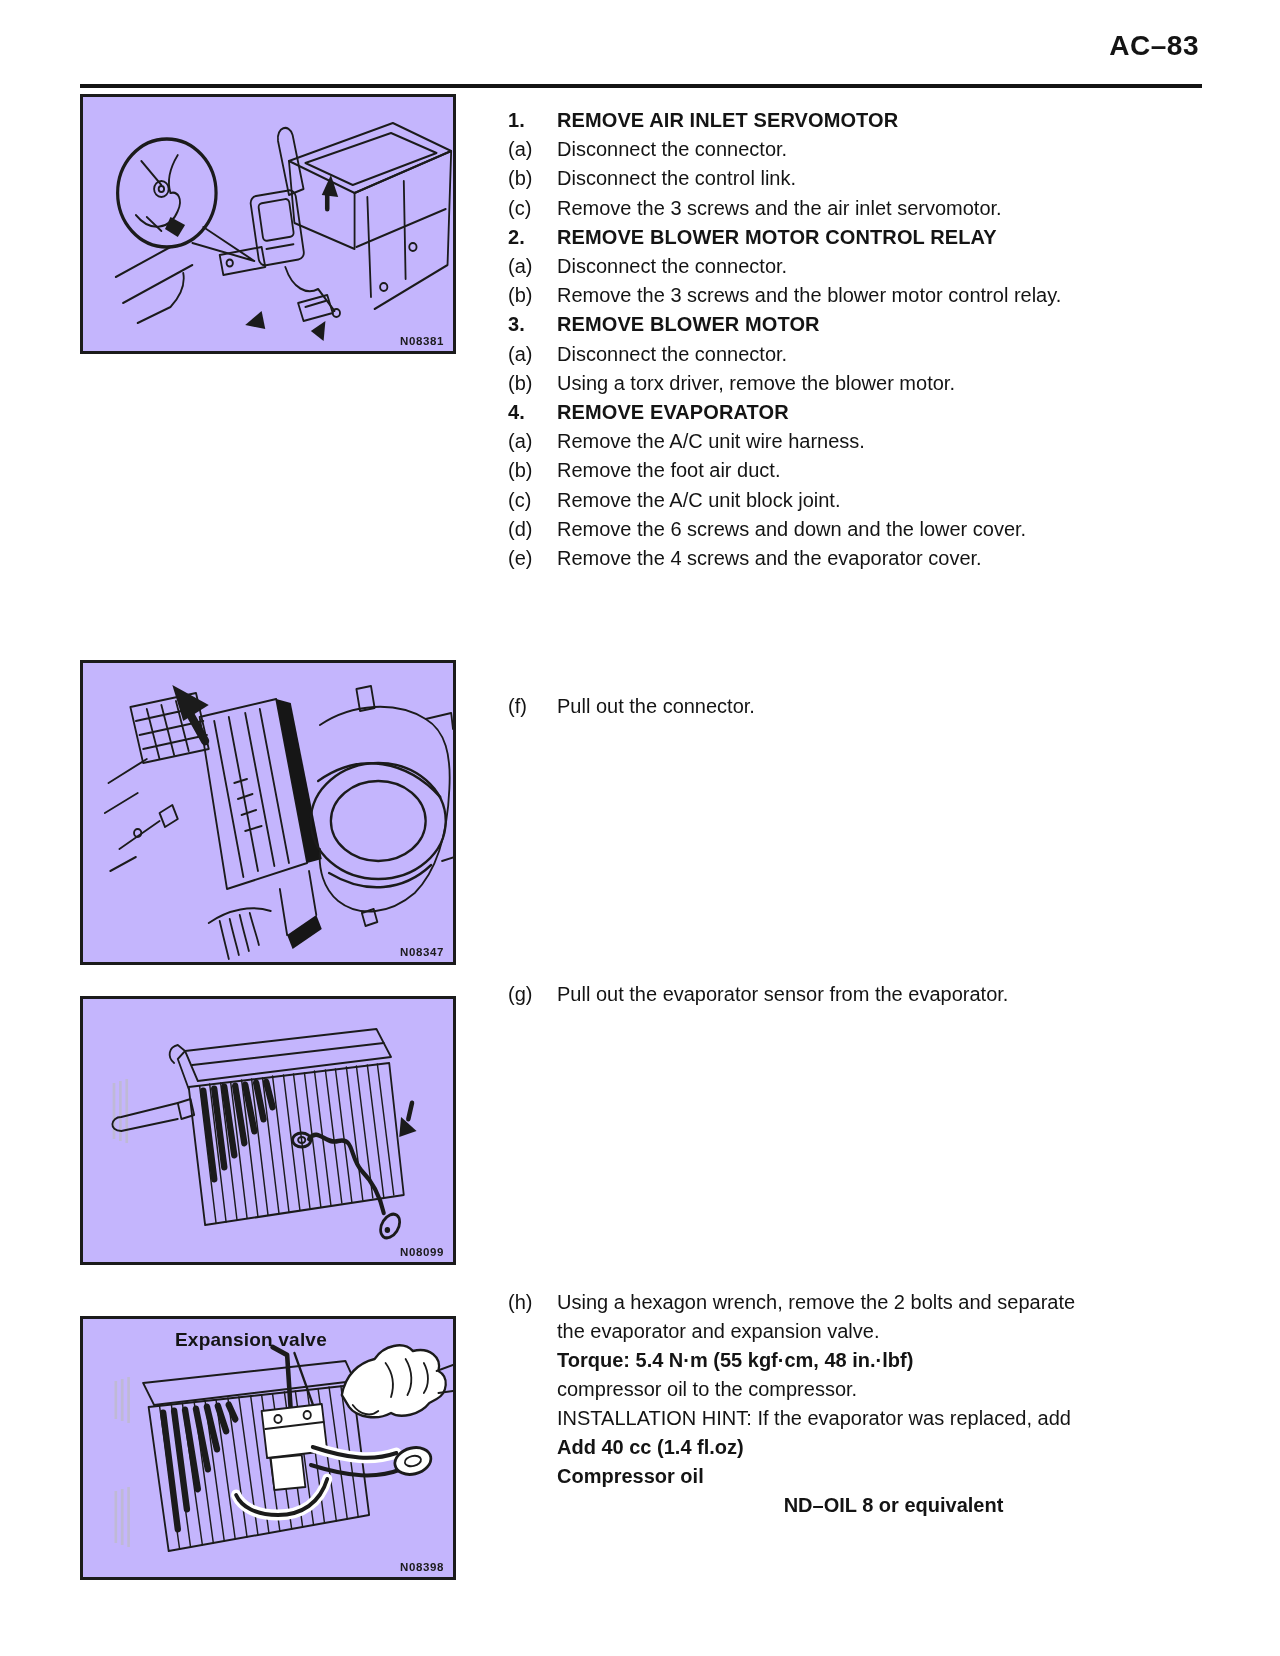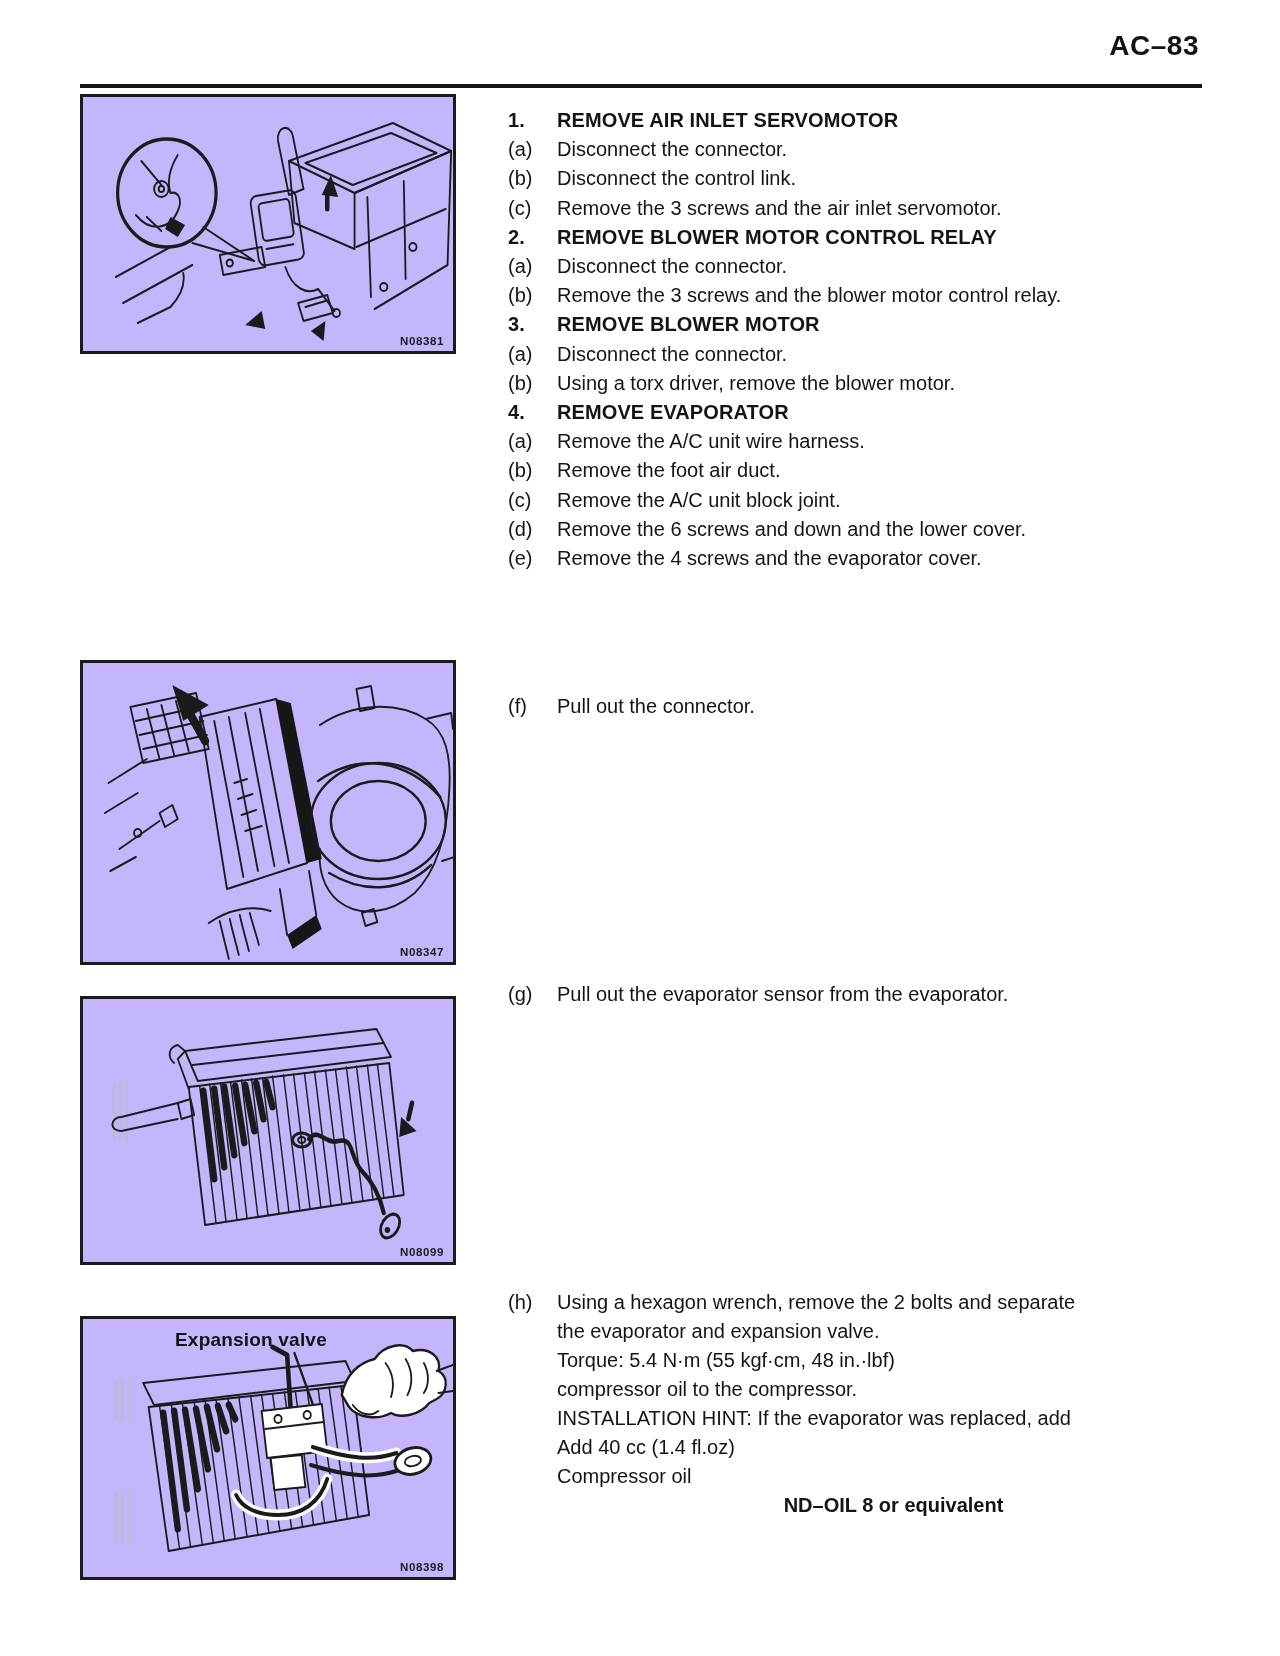--- a/index.html
+++ b/index.html
@@ -38,21 +38,21 @@
   .textblock{position:absolute;left:508px;width:680px;}
   #block-1{top:106px;}
   #block-2{top:692px;}
   #block-3{top:980px;}
   #block-4{top:1288px;}
   .row{display:flex;align-items:baseline;line-height:29.2px;font-size:20px;}
   #block-4 .row{line-height:29px;}
   .row .prefix{flex:0 0 49px;}
   .row .text{flex:1;}
   .row.head{font-weight:700;letter-spacing:.1px;}
-  .row.bold{font-weight:400;}
+  .row.bold{font-weight:700;}
   .row.bold-indent{font-weight:700;}
   .row.bold-indent .text{padding-left:42px;text-align:center;}
 </style>
 </head>
 <body>
 
 <div class="page">
 
   <div class="page-code">AC–83</div>
   <div class="header-rule"></div>

